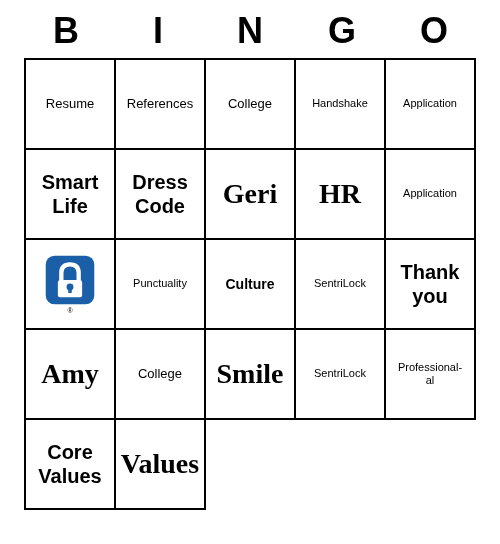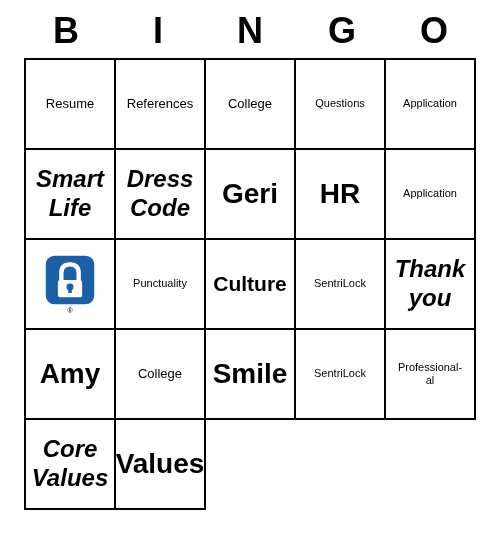--- a/index.html
+++ b/index.html
@@ -42,30 +42,30 @@
       text-align: center;
       padding: 0;
       position: relative;
     }
     .cell-text {
       font-size: 13px;
       line-height: 1.2;
       color: #000;
     }
     .cell-text.large {
-      font-size: 24px;
+      font-size: 20px;
       font-weight: bold;
-      font-style: italic;
     }
     .cell-text.xlarge {
       font-size: 28px;
       font-weight: bold;
+      font-family: Liberation Serif, serif;
     }
     .cell-text.medium {
-      font-size: 21px;
+      font-size: 14px;
       font-weight: bold;
     }
     .cell-text.small {
       font-size: 11px;
     }
     
     .sentrilock-logo {
       display: flex;
       flex-direction: column;
       align-items: center;
@@ -92,21 +92,21 @@
   <div class="bingo-cell">
     <span class="cell-text normal">Resume</span>
   </div>
   <div class="bingo-cell">
     <span class="cell-text normal">References</span>
   </div>
   <div class="bingo-cell">
     <span class="cell-text normal">College</span>
   </div>
   <div class="bingo-cell">
-    <span class="cell-text small">Questions</span>
+    <span class="cell-text small">Handshake</span>
   </div>
 
   <div class="bingo-cell">
     <span class="cell-text small">Application</span>
   </div>
   <div class="bingo-cell">
     <span class="cell-text large">Smart<br>Life</span>
   </div>
   <div class="bingo-cell">
     <span class="cell-text large">Dress<br>Code</span>

